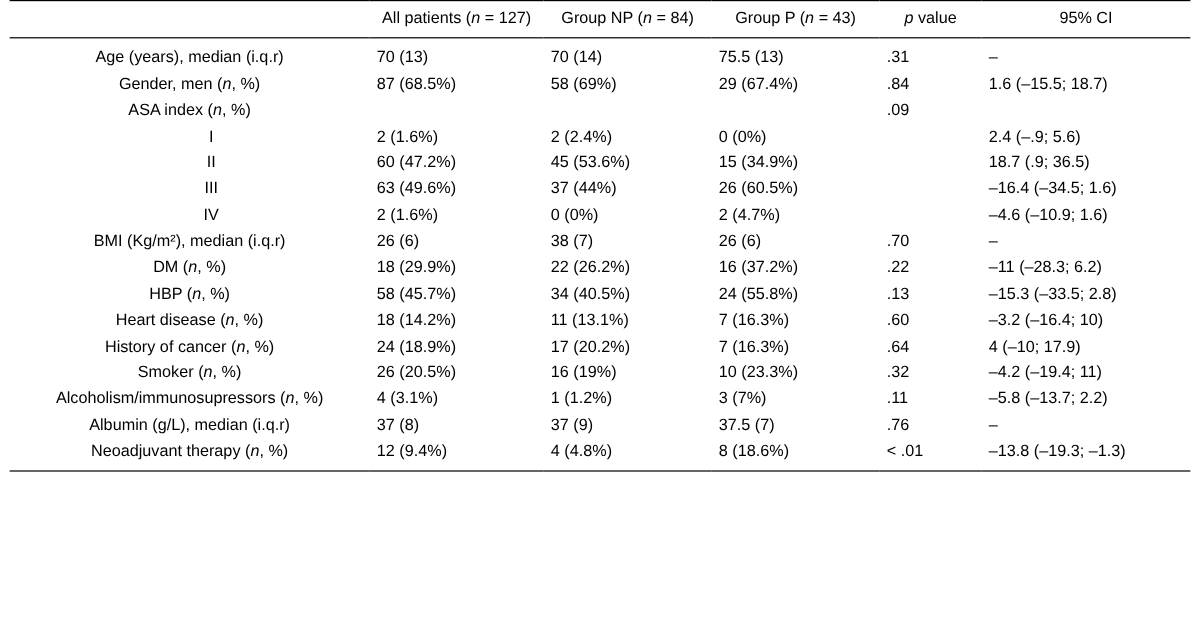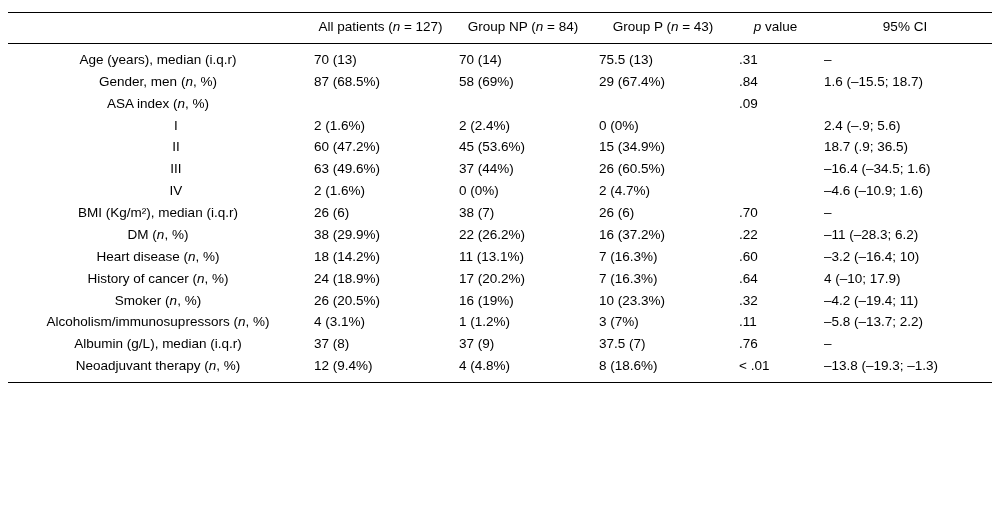--- a/index.html
+++ b/index.html
@@ -11,21 +11,21 @@
     width: 1000px;
     height: 524px;
     font-family: "Liberation Sans", sans-serif;
     color: #000000;
     overflow: hidden;
   }
   .table-wrap {
     position: relative;
     width: 1000px;
     box-sizing: border-box;
-    padding: 12px 8px;
+    padding: 0 8px;
   }
   table.stats {
     width: 984px;
     border-collapse: collapse;
     table-layout: fixed;
     font-size: 13.5px;
     line-height: 1.25;
   }
   table.stats col.c0 { width: 300px; }
   table.stats col.c1 { width: 145px; }
@@ -151,25 +151,33 @@
         <tr>
           <td class="label"><span>BMI (Kg/m²), median (i.q.r</span><span>)</span></td>
           <td class="num">26 (6)</td>
           <td class="num">38 (7)</td>
           <td class="num">26 (6)</td>
           <td class="num">.70</td>
           <td class="num">–</td>
         </tr>
         <tr>
           <td class="label"><span>DM (</span><span class="ital">n</span><span>, %)</span></td>
-          <td class="num">38 (29.9%)</td>
+          <td class="num">18 (29.9%)</td>
           <td class="num">22 (26.2%)</td>
           <td class="num">16 (37.2%)</td>
           <td class="num">.22</td>
           <td class="num">–11 (–28.3; 6.2)</td>
+        </tr>
+        <tr>
+          <td class="label"><span>HBP (</span><span class="ital">n</span><span>, %)</span></td>
+          <td class="num">58 (45.7%)</td>
+          <td class="num">34 (40.5%)</td>
+          <td class="num">24 (55.8%)</td>
+          <td class="num">.13</td>
+          <td class="num">–15.3 (–33.5; 2.8)</td>
         </tr>
         <tr>
           <td class="label"><span>Heart disease (</span><span class="ital">n</span><span>, %)</span></td>
           <td class="num">18 (14.2%)</td>
           <td class="num">11 (13.1%)</td>
           <td class="num">7 (16.3%)</td>
           <td class="num">.60</td>
           <td class="num">–3.2 (–16.4; 10)</td>
         </tr>
         <tr>

